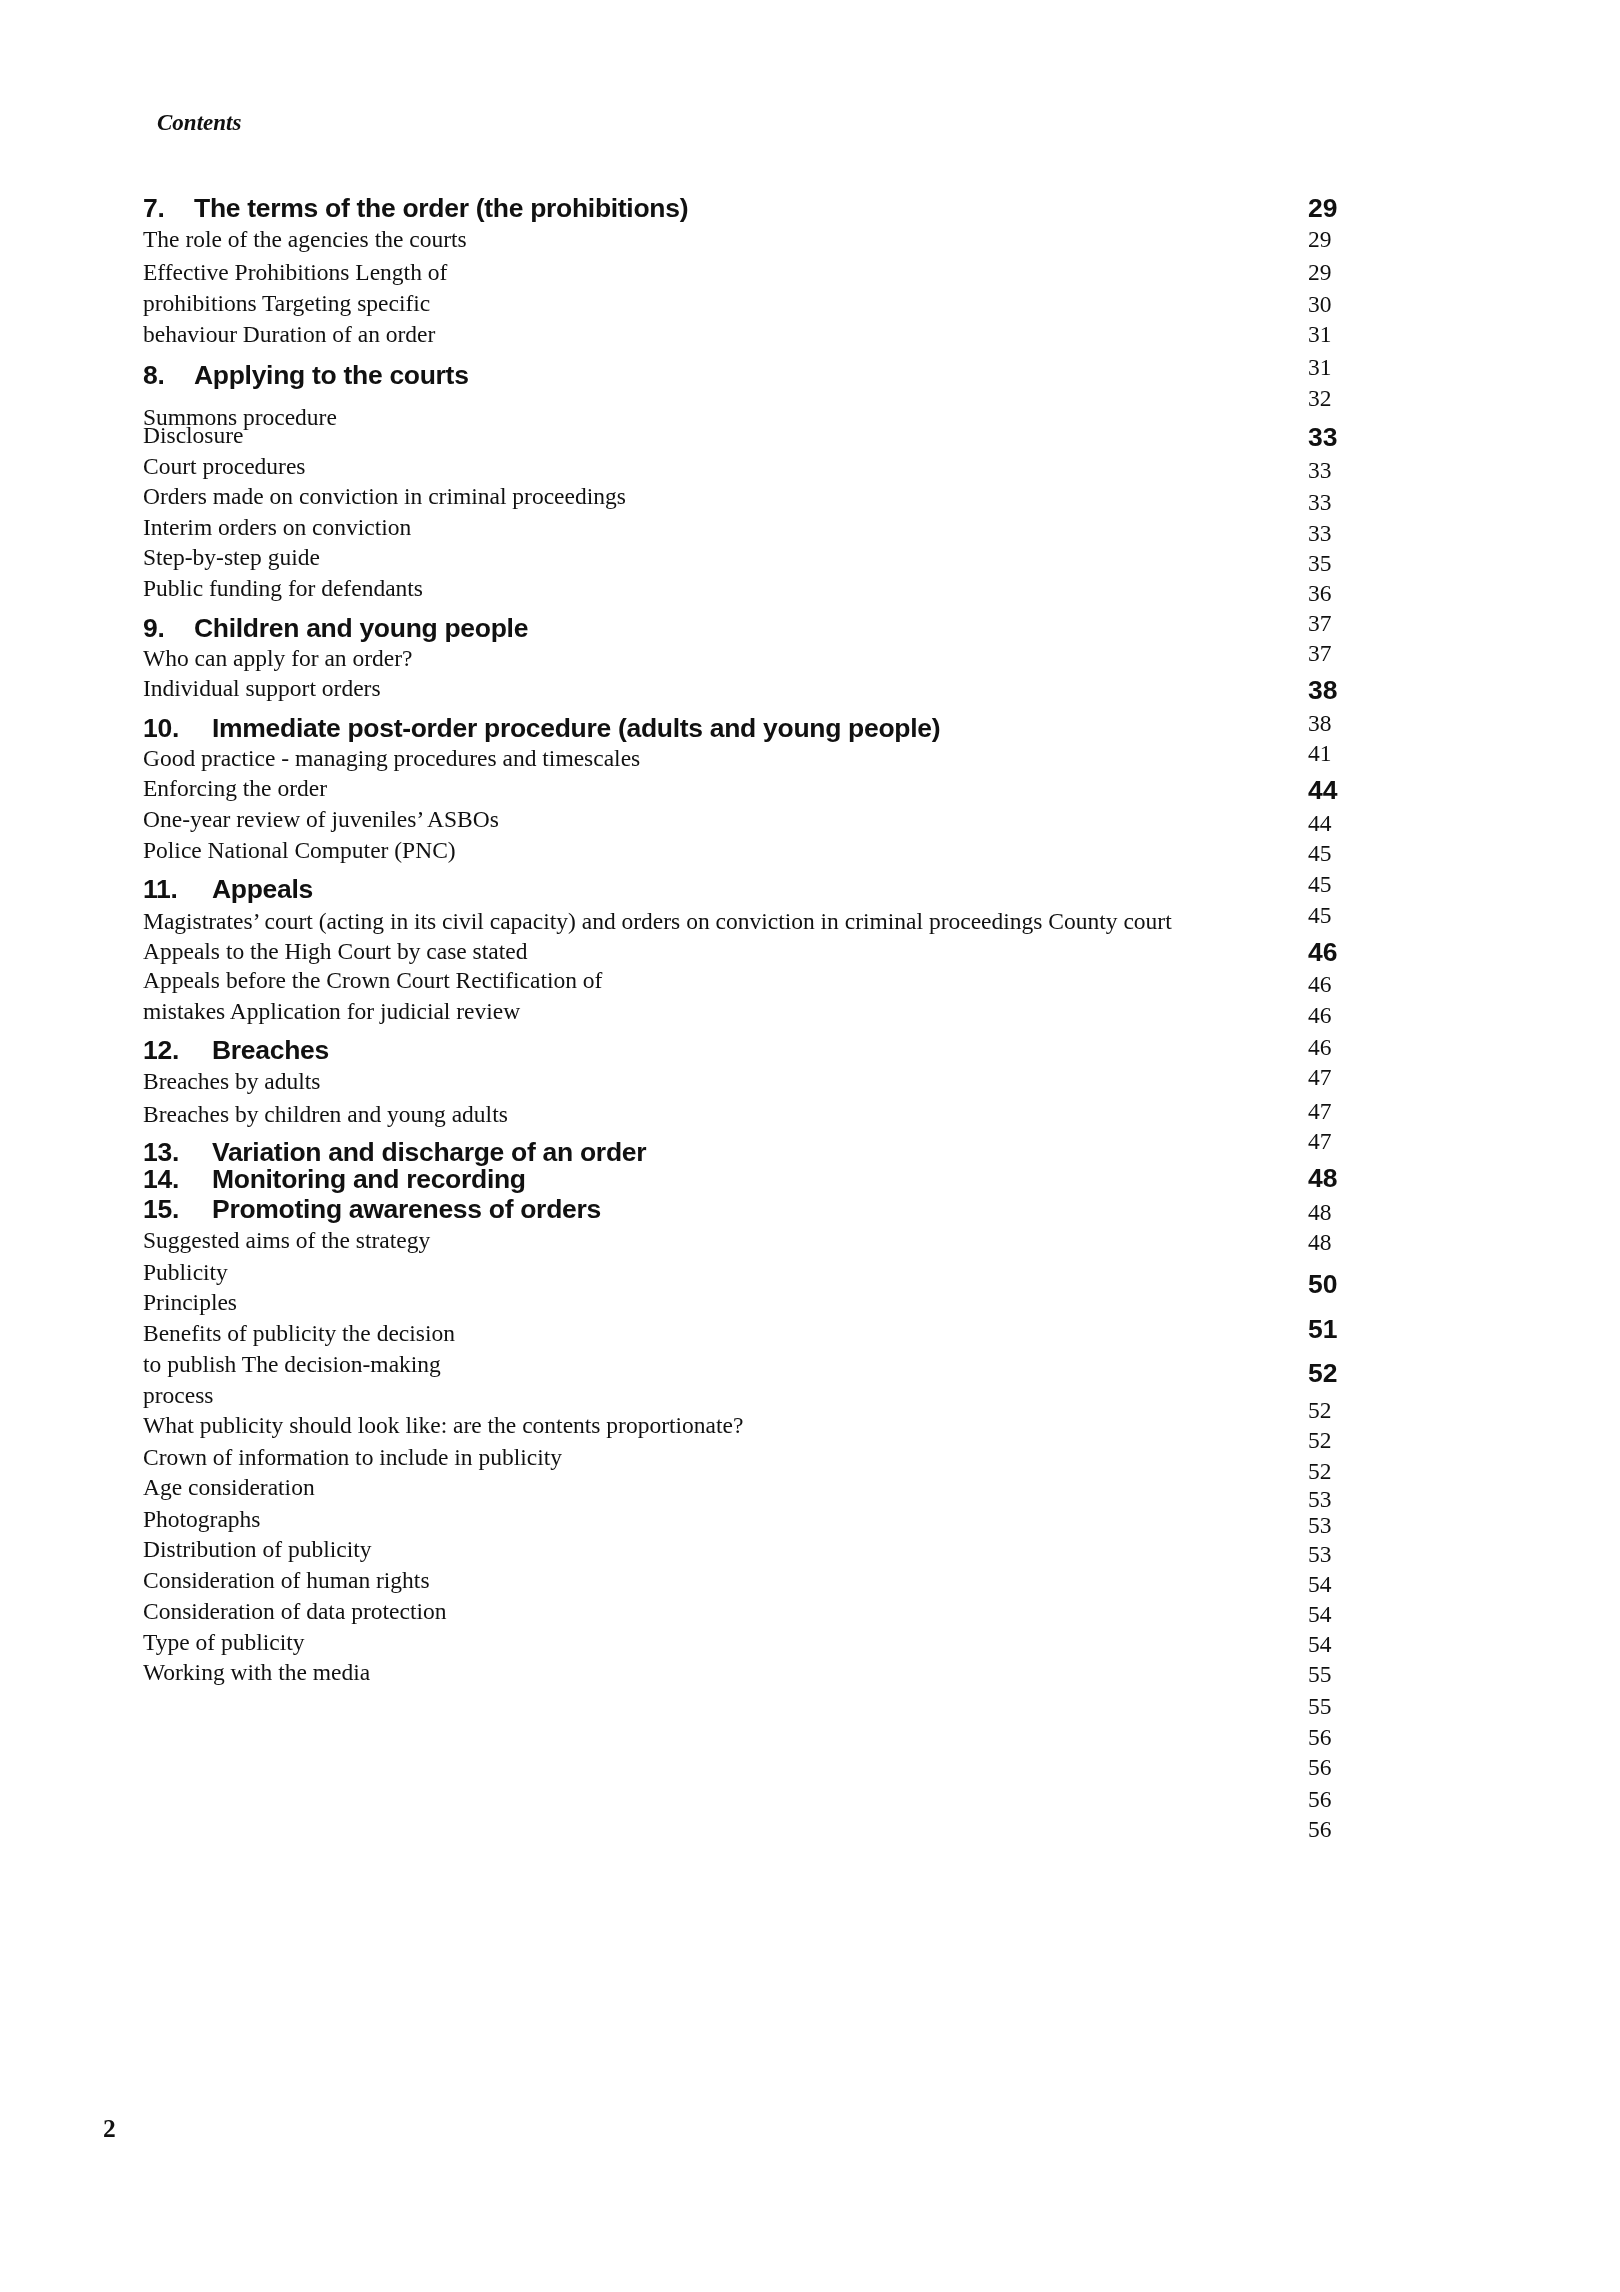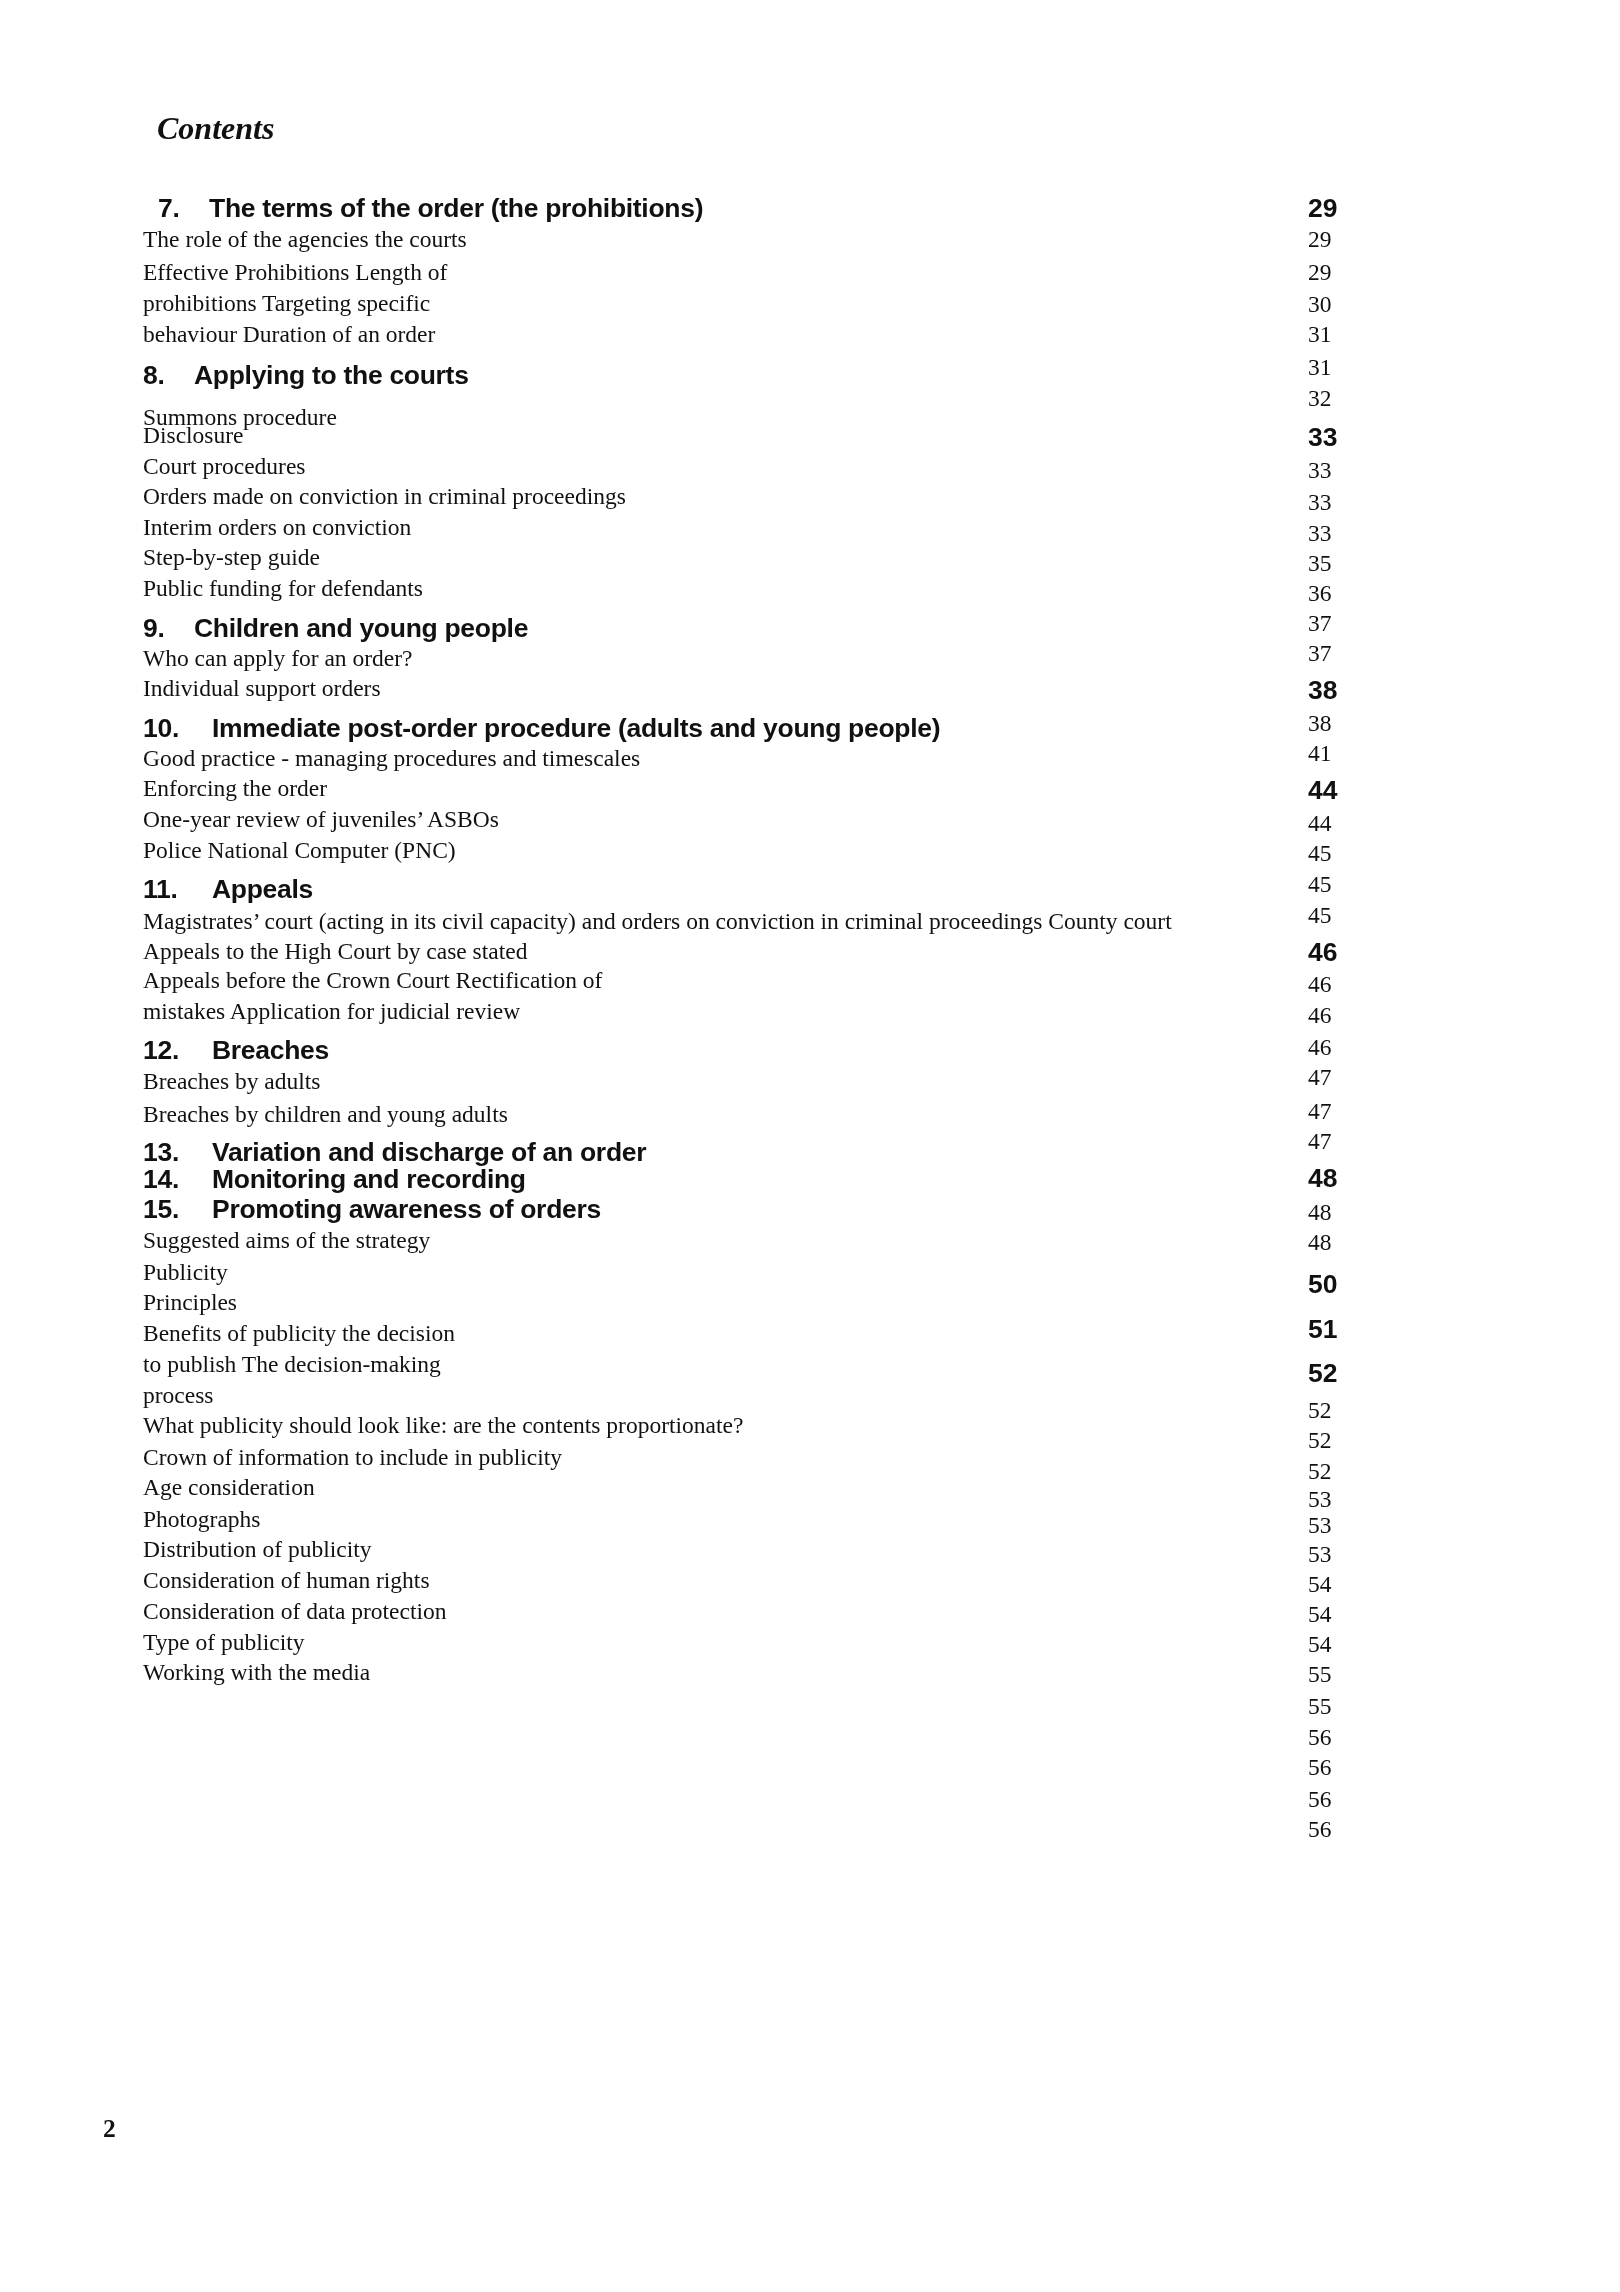--- a/index.html
+++ b/index.html
@@ -1,32 +1,32 @@
 <!DOCTYPE html>
 <html><head>
 <meta charset="utf-8">
 <style>
   html, body { margin:0; padding:0; background:#ffffff; }
   body { width:1620px; height:2293px; position:relative; overflow:hidden; color:#111; }
-  .running-head { position:absolute; left:157px; top:110px; font-family:"Liberation Serif", serif; font-style:italic; font-weight:bold; font-size:32px; }
+  .running-head { position:absolute; left:157px; top:110px; font-family:"Liberation Serif", serif; font-style:italic; font-weight:bold; font-size:23px; }
   .row { position:absolute; left:143px; white-space:nowrap; }
   .entry { font-family:"Liberation Serif", serif; font-size:23.5px; line-height:27.4px; }
   .head { font-family:"Liberation Sans", sans-serif; font-weight:bold; font-size:26.5px; line-height:29px; letter-spacing:-0.3px; }
   .head .num { display:inline-block; width:51px; }
   .head.wide .num { width:69px; }
   .pn { position:absolute; left:1308px; white-space:nowrap; font-family:"Liberation Serif", serif; font-size:23.5px; line-height:27.4px; }
   .pn.b { font-family:"Liberation Sans", sans-serif; font-weight:bold; font-size:26.5px; line-height:29px; }
   .folio { position:absolute; left:103px; top:2114px; font-family:"Liberation Serif", serif; font-weight:bold; font-size:25.5px; }
 </style>
 </head>
 <body>
 
 <div class="running-head">Contents</div>
 <div id="toc-left">
-    <div class="row head" style="top: 194px; margin-left: 15px;"><span class="num">7.</span><span>The terms of the order (the prohibitions)</span></div>
+    <div class="row head" style="top: 194px;"><span class="num">7.</span><span>The terms of the order (the prohibitions)</span></div>
     <div class="row entry" style="top: 226px;">The role of the agencies the courts</div>
     <div class="row entry" style="top: 259px;">Effective Prohibitions Length of</div>
     <div class="row entry" style="top: 290px;">prohibitions Targeting specific</div>
     <div class="row entry" style="top: 321px;">behaviour Duration of an order</div>
     <div class="row head" style="top: 361px;"><span class="num">8.</span><span>Applying to the courts</span></div>
     <div class="row entry" style="top: 404px;">Summons procedure</div>
     <div class="row entry" style="top: 422px;">Disclosure</div>
     <div class="row entry" style="top: 453px;">Court procedures</div>
     <div class="row entry" style="top: 483px;">Orders made on conviction in criminal proceedings</div>
     <div class="row entry" style="top: 514px;">Interim orders on conviction</div>

